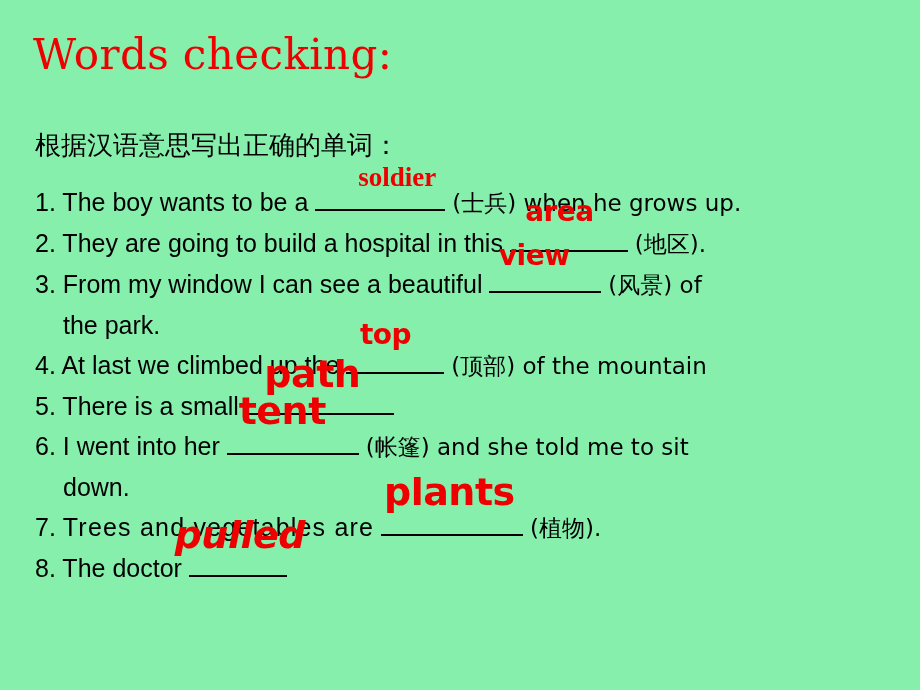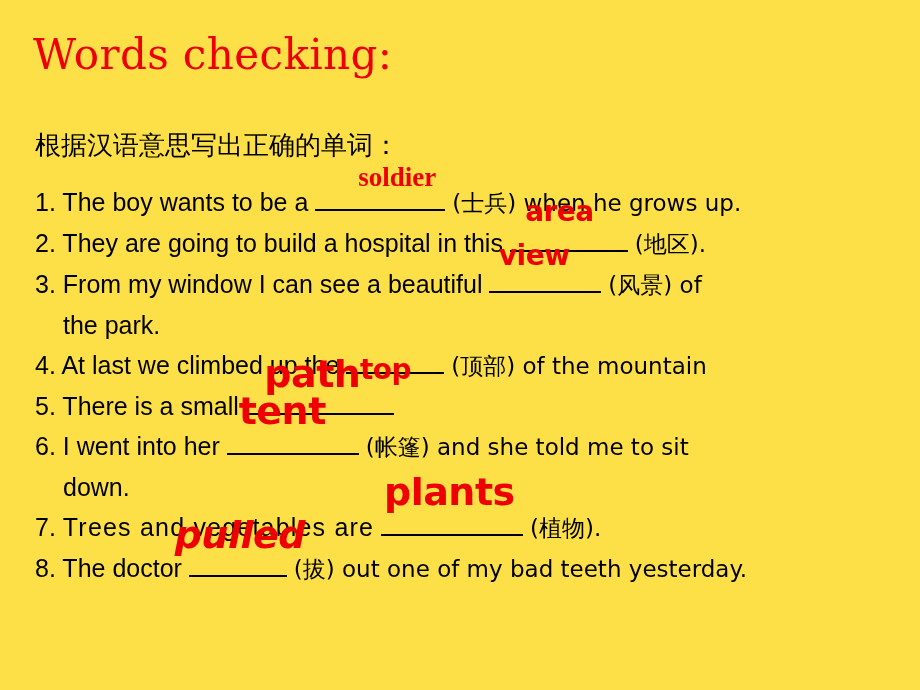--- a/index.html
+++ b/index.html
@@ -12,21 +12,21 @@
     background: #ffffff;
     font-family: "Liberation Sans", sans-serif;
     overflow: hidden;
     position: relative;
   }
 
   #slide {
     position: relative;
     width: 920px;
     height: 690px;
-    background: #fde047;
+    background: #86efac;
   }
 
   
   #title {
     position: absolute;
     left: 33px;
     top: 31px;
     font-family: "DejaVu Serif", "Liberation Serif", serif;
     font-size: 42px;
     line-height: 48px;
@@ -137,21 +137,21 @@
       <span>3.</span>
       <span>From my window I can see a beautiful</span>
       <span class="blank" style="width:112px;"><span class="ans sans" style="top:-29px; left:40%;">view</span></span>
       <span class="cn">(风景) of</span>
     </div>
     <div class="q-line cont">the park.</div>
 
     <div class="q-line">
       <span>4.</span>
       <span>At last we climbed up the</span>
-      <span class="blank" style="width:98px;"><span class="ans sans" style="top:-31px; left:40%;margin-top:35px;">top</span></span>
+      <span class="blank" style="width:98px;"><span class="ans sans" style="top:-31px; left:40%;">top</span></span>
       <span class="cn">(顶部) of the mountain</span>
     </div>
 
     <div class="q-line">
       <span>5.</span>
       <span>There is a small</span>
       <span class="blank" style="width:148px;"><span class="ans sans big" style="top:-33px; left:45%;">path</span></span>
     </div>
 
     <div class="q-line">
@@ -166,17 +166,16 @@
       <span>7.</span>
       <span style="letter-spacing:1.2px;">Trees and vegetables are</span>
       <span class="blank" style="width:142px;"><span class="ans sans big" style="top:-36px; left:48%;">plants</span></span>
       <span class="cn">(植物).</span>
     </div>
 
     <div class="q-line">
       <span>8.</span>
       <span>The doctor</span>
       <span class="blank" style="width:98px;font-style:italic;"><span class="ans sans big" style="top:-34px; left:52%;">pulled</span></span>
-      <span class="cn">(拔) out one of my bad teeth yesterday.</span>
     </div>
 
   </div>
 </div>
 
 </body></html>

